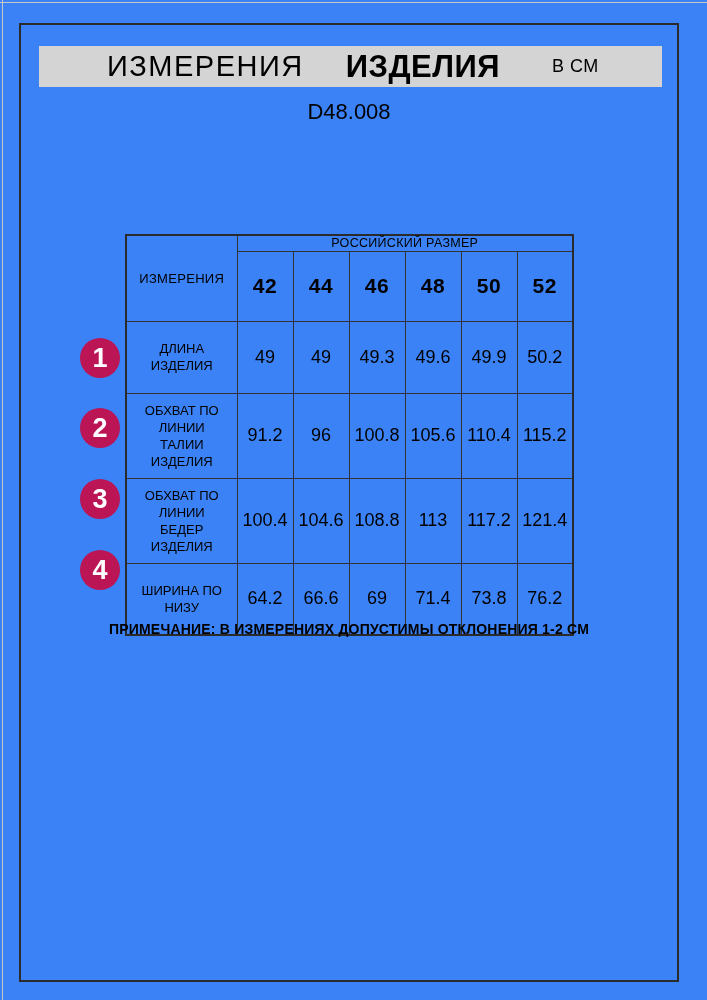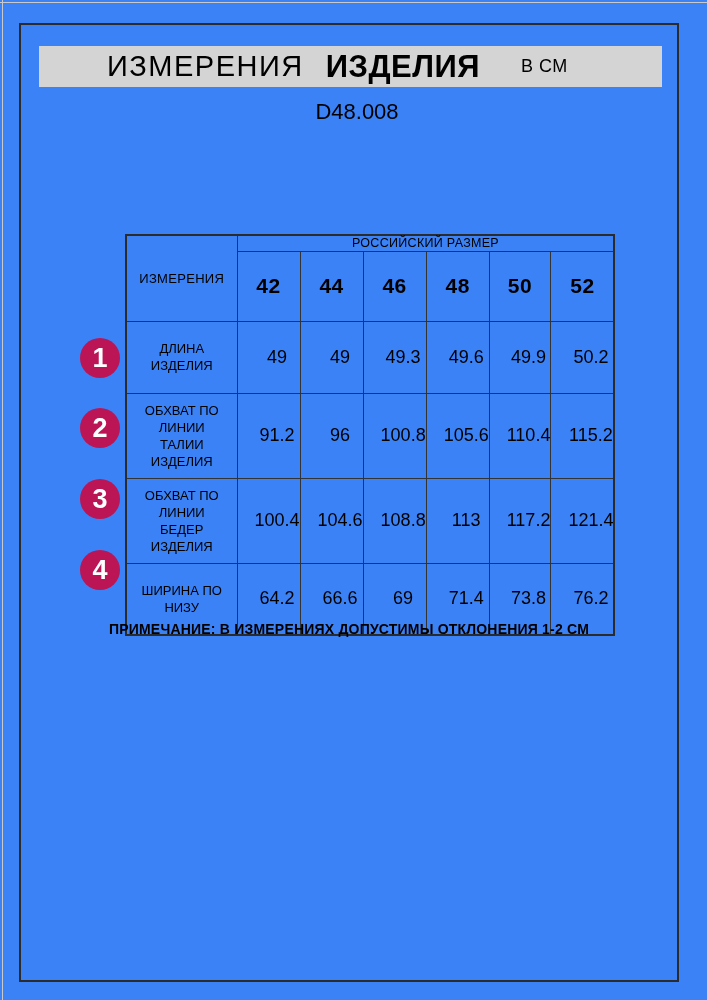--- a/index.html
+++ b/index.html
@@ -47,36 +47,35 @@
   }
   .h-word1 {
     font-size: 29px;
     font-weight: 400;
     letter-spacing: 1.5px;
   }
   .h-word2 {
     font-size: 31px;
     font-weight: 700;
     letter-spacing: 0.5px;
-    margin-left: 22px;
+    margin-left: 42px;
   }
   .h-unit {
     font-size: 18px;
     font-weight: 400;
     letter-spacing: 0.5px;
-    margin-left: 41px;
+    margin-left: 52px;
   }
   .product-code {
     position: absolute;
     left: 19px; top: 99px;
     width: 660px;
     text-align: center;
     font-size: 22px;
     font-weight: 400;
-    padding-left: 8px;
   }
   .subtitle {
     position: absolute;
     left: 19px; top: 129px;
     width: 660px;
     text-align: center;
     font-size: 17.5px;
     line-height: 23.5px;
     font-weight: 400;
   }
@@ -105,21 +104,21 @@
     font-size: 12.5px;
     letter-spacing: 0.3px;
   }
   tr.sizes-row td {
     height: 70px;
     width: 56px;
     font-size: 21px;
     font-weight: 700;
     letter-spacing: 0.5px;
   }
-  tr.data-row td { height: 72px; padding-left: 17px; }
+  tr.data-row td { height: 72px; }
   tr.data-row td.row-label {
     font-size: 13px;
     line-height: 17px;
     padding: 8px 9px;
   }
   tr.data-row td.val {
     font-size: 18px;
     font-weight: 400;
   }
   

